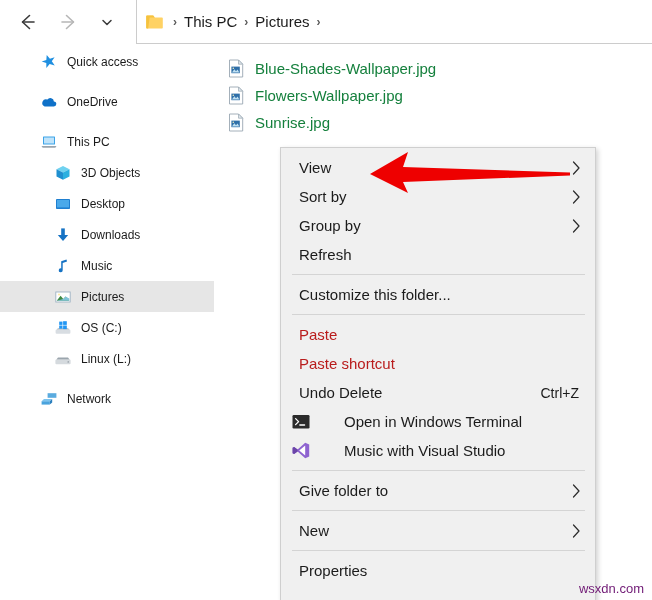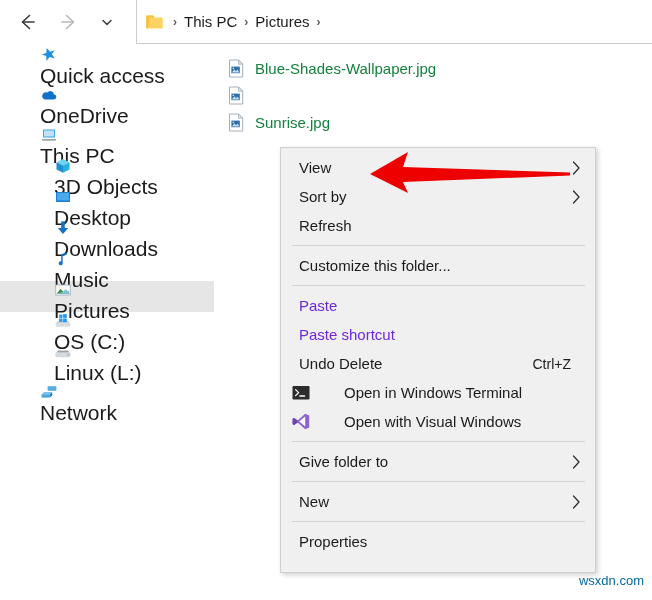--- a/index.html
+++ b/index.html
@@ -62,26 +62,26 @@
   
   .sidebar {
     position: absolute;
     left: 0; top: 46px;
     width: 214px;
     height: 554px;
     background: #ffffff;
   }
   .side-item {
     display: flex;
+    align-items: center;
     height: 31px;
     padding-left: 40px;
-    font-size: 21px;
+    font-size: 12px;
     color: #1b1b1b;
     white-space: nowrap;
-    flex-direction: column;
   }
   .side-item.indent { padding-left: 54px; }
   .side-item.selected { background: #e6e6e6; }
   .side-ico {
     width: 18px; height: 18px;
     margin-right: 9px;
     flex: 0 0 18px;
     display: flex;
     align-items: center;
     justify-content: center;
@@ -124,32 +124,32 @@
   .ctx-item {
     position: relative;
     height: 29px;
     display: flex;
     align-items: center;
     font-size: 15px;
     color: #1b1b1b;
     padding-left: 18px;
     white-space: nowrap;
   }
-  .ctx-item.disabled { color: #6d28d9; }
+  .ctx-item.disabled { color: #b91c1c; }
   .ctx-ico {
     position: absolute;
     left: 11px;
     width: 18px; height: 18px;
     display: flex; align-items: center; justify-content: center;
   }
   .ctx-label { padding-left: 45px; }
   .ctx-item.noicon .ctx-label { padding-left: 0; }
   .ctx-accel {
     position: absolute;
-    right: 24px;
+    right: 16px;
     font-size: 14px;
     color: #1b1b1b;
   }
   .ctx-arrow {
     position: absolute;
     right: 14px;
     width: 10px; height: 16px;
   }
   .ctx-sep {
     height: 1px;
@@ -161,23 +161,23 @@
   .red-arrow {
     position: absolute;
     left: 370px; top: 148px;
     width: 200px; height: 46px;
     pointer-events: none;
   }
 
   
   .watermark {
     position: absolute;
-    right: 8px; bottom: 12px;
+    right: 8px; bottom: 4px;
     font-size: 13px;
-    color: #0369a1;
+    color: #701a75;
     font-family: "Liberation Sans", sans-serif;
   }
 </style>
 </head>
 <body>
 
 <div class="toolbar">
   <div class="nav-btn" style="margin-left:10px;">
     <svg width="22" height="22" viewBox="0 0 22 22">
       <path d="M13.5 4.5 L6.5 11 L13.5 17.5" fill="none" stroke="#3a3a3a" stroke-width="1.6" stroke-linecap="round" stroke-linejoin="round"></path>
@@ -361,20 +361,21 @@
   <div class="file-row">
     <span class="file-ico">
       <svg width="17" height="19" viewBox="0 0 17 19">
         <path d="M1.5 1 h9 l4.2 4.2 V18 h-13.2 z" fill="#ffffff" stroke="#9aa7b2" stroke-width="0.9"></path>
         <path d="M10.5 1 l4.2 4.2 h-4.2 z" fill="#dfe6ec" stroke="#9aa7b2" stroke-width="0.7"></path>
         <rect x="3.4" y="7.6" width="8.4" height="6.6" fill="#2f6fa8"></rect>
         <path d="M3.9 13.6 L6.3 10.2 L8 12.2 L9.6 10.6 L11.3 13.6 z" fill="#bfe0f2"></path>
         <circle cx="5.3" cy="9.2" r="0.8" fill="#f5f0c0"></circle>
       </svg>
     </span>
+    <span>Flowers-Wallpaper.jpg</span>
   </div>
   <div class="file-row">
     <span class="file-ico">
       <svg width="17" height="19" viewBox="0 0 17 19">
         <path d="M1.5 1 h9 l4.2 4.2 V18 h-13.2 z" fill="#ffffff" stroke="#9aa7b2" stroke-width="0.9"></path>
         <path d="M10.5 1 l4.2 4.2 h-4.2 z" fill="#dfe6ec" stroke="#9aa7b2" stroke-width="0.7"></path>
         <rect x="3.4" y="7.6" width="8.4" height="6.6" fill="#2f6fa8"></rect>
         <path d="M3.9 13.6 L6.3 10.2 L8 12.2 L9.6 10.6 L11.3 13.6 z" fill="#bfe0f2"></path>
         <circle cx="5.3" cy="9.2" r="0.8" fill="#f5f0c0"></circle>
       </svg>
@@ -392,20 +393,26 @@
     </svg>
   </div>
 
   <div class="ctx-item noicon">
     <span class="ctx-label">Sort by</span>
     <svg class="ctx-arrow" viewBox="0 0 10 16">
       <path d="M2.5 2 L8 8 L2.5 14" fill="none" stroke="#2b2b2b" stroke-width="1.2" stroke-linecap="round" stroke-linejoin="round"></path>
     </svg>
   </div>
 
+  <div class="ctx-item noicon">
+    <span class="ctx-label">Group by</span>
+    <svg class="ctx-arrow" viewBox="0 0 10 16">
+      <path d="M2.5 2 L8 8 L2.5 14" fill="none" stroke="#2b2b2b" stroke-width="1.2" stroke-linecap="round" stroke-linejoin="round"></path>
+    </svg>
+  </div>
 
   <div class="ctx-item noicon">
     <span class="ctx-label">Refresh</span>
   </div>
 
   <div class="ctx-sep"></div>
 
   <div class="ctx-item noicon">
     <span class="ctx-label">Customize this folder...</span>
   </div>
@@ -437,21 +444,21 @@
   </div>
 
   <div class="ctx-item">
     <span class="ctx-ico">
       <svg width="18" height="17" viewBox="0 0 18 17">
         <path d="M13.2 0.8 L17.2 2.6 V14.4 L13.2 16.2 L5.6 9.4 L2.1 12.1 L0.6 11.2 V5.8 L2.1 4.9 L5.6 7.6 z" fill="#8e63d0"></path>
         <path d="M13.2 3.6 V13.4 L7.2 8.5 z" fill="#ffffff"></path>
         <path d="M0.6 5.8 L2.1 4.9 L5.6 7.6 L5.6 9.4 L2.1 12.1 L0.6 11.2 z" fill="#6b45a8"></path>
       </svg>
     </span>
-    <span class="ctx-label">Open with Visual Windows</span>
+    <span class="ctx-label">Music with Visual Studio</span>
   </div>
 
   <div class="ctx-sep"></div>
 
   <div class="ctx-item noicon">
     <span class="ctx-label">Give folder to</span>
     <svg class="ctx-arrow" viewBox="0 0 10 16">
       <path d="M2.5 2 L8 8 L2.5 14" fill="none" stroke="#2b2b2b" stroke-width="1.2" stroke-linecap="round" stroke-linejoin="round"></path>
     </svg>
   </div>

